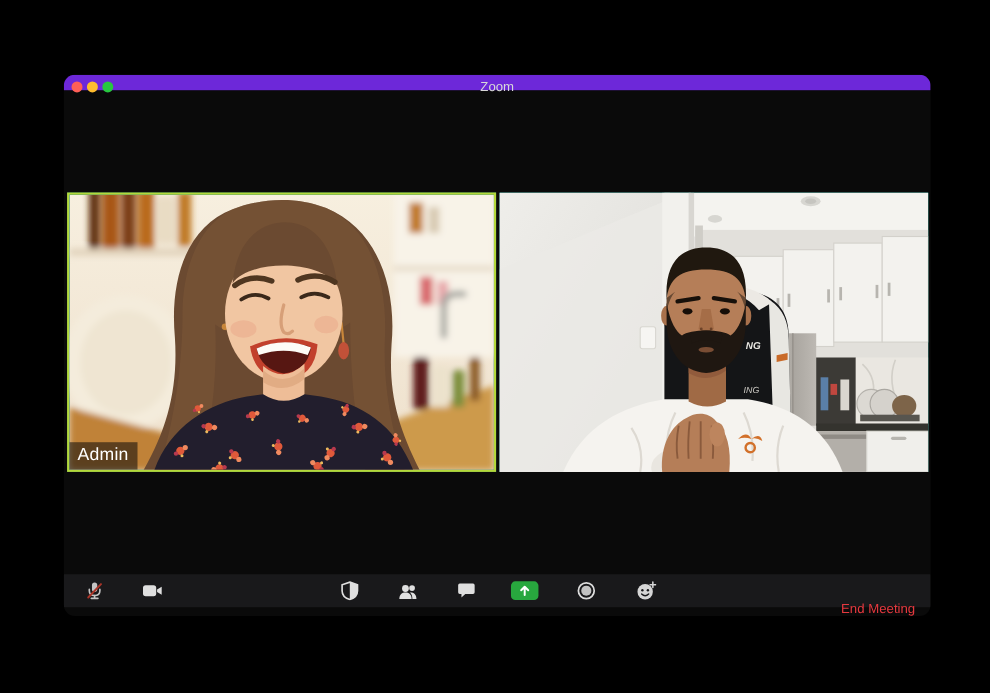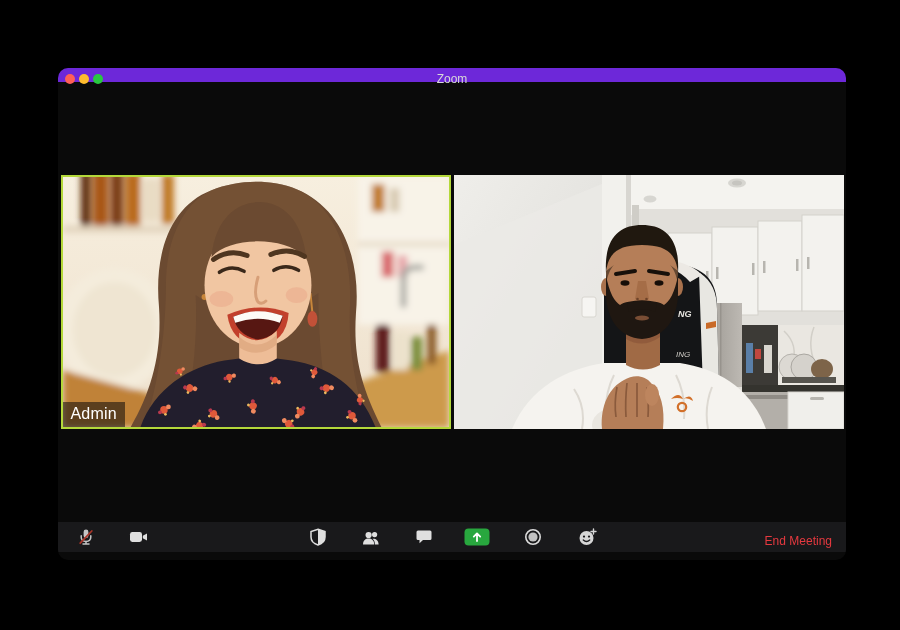--- a/index.html
+++ b/index.html
@@ -14,21 +14,21 @@
   .light.green{background:#28c840;}
   .title{text-align:center;line-height:22px;font-size:12px;color:#d8d8d8;}
   .stage{height:440px;display:flex;align-items:center;justify-content:center;gap:3px;background:#0a0a0a;}
   .tile{position:relative;width:390px;height:254px;background:#0f766e;overflow:hidden;box-sizing:border-box;}
   .tile.active{border:2px solid #b4d83a;}
   .tile svg{display:block;width:100%;height:100%;}
   .name-tag{position:absolute;left:0;bottom:0;background:rgba(10,10,10,.55);color:#fff;
     font-size:16px;padding:3px 8px 4px;letter-spacing:.2px;}
   .toolbar{position:relative;height:30px;background:#19191b;}
   .tb-btn{position:absolute;top:0;width:34px;height:30px;display:flex;align-items:center;justify-content:center;cursor:pointer;}
-  .end-btn{position:absolute;right:14px;top:4px;height:30px;line-height:30px;font-size:12px;color:#e6393f;cursor:pointer;}
+  .end-btn{position:absolute;right:14px;top:16px;height:30px;line-height:30px;font-size:12px;color:#e6393f;cursor:pointer;}
 </style>
 </head>
 <body>
 
 <div class="window">
 
   <div class="titlebar">
     <div class="lights">
       <span class="light red"></span>
       <span class="light yellow"></span>

